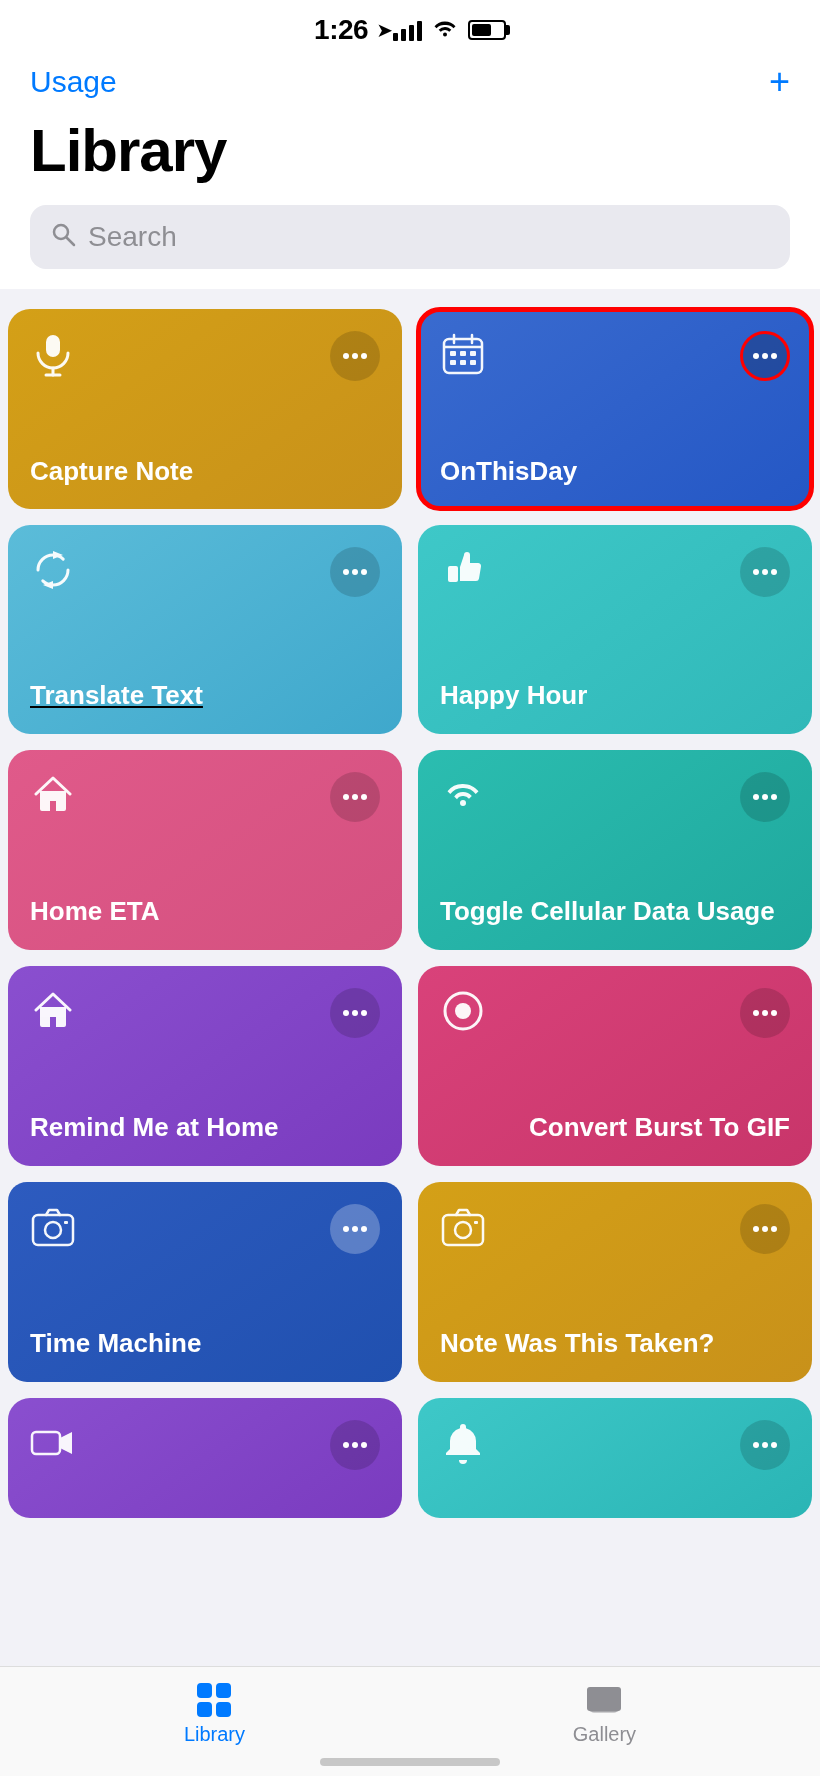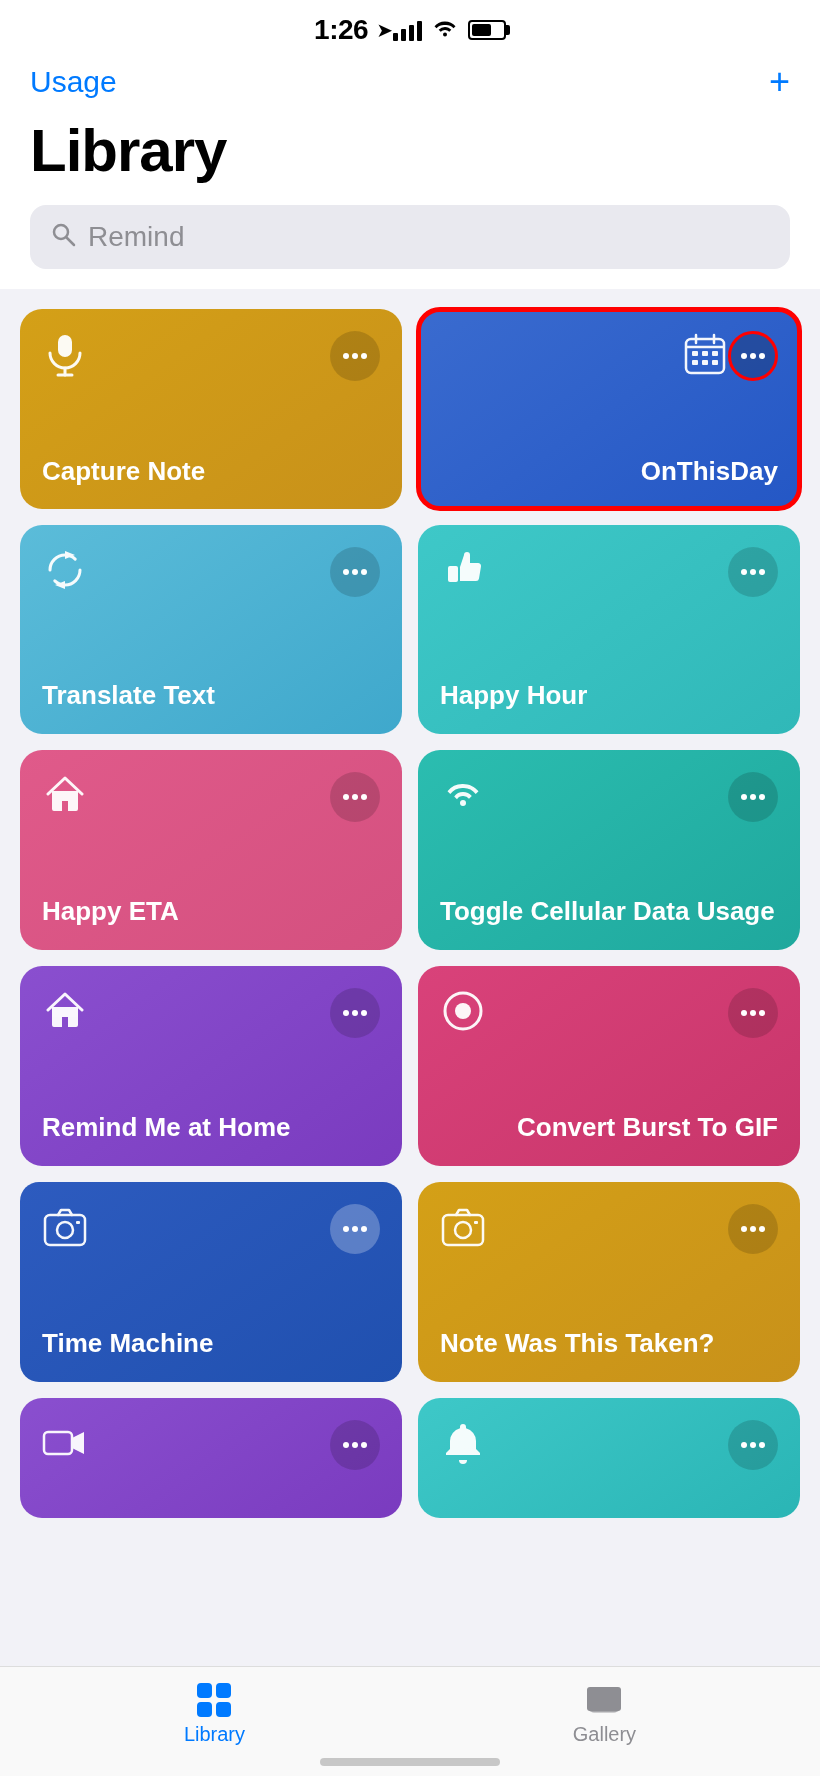--- a/index.html
+++ b/index.html
@@ -134,21 +134,21 @@
       font-size: 24px;
     }
 
     .search-placeholder {
       font-size: 28px;
       color: #8e8e93;
     }
 
     
     .shortcuts-grid {
-      padding: 20px 20px;
+      padding: 20px 8px;
       display: grid;
       grid-template-columns: 1fr 1fr;
       gap: 16px;
       background: #f2f2f7;
     }
 
     .shortcut-card {
       border-radius: 22px;
       padding: 22px 22px 22px 22px;
       min-height: 200px;
@@ -197,20 +197,21 @@
     }
     .card-gold .card-more-btn { background: rgba(0,0,0,0.15); }
 
     .card-blue-mid {
       background: linear-gradient(145deg, #3a6bcf, #2457c5);
     }
     .card-blue-mid .card-more-btn { background: rgba(0,0,0,0.20); }
 
     .card-sky {
       background: linear-gradient(145deg, #5bbcd9, #3fa8cc);
+      text-decoration: underline;
     }
     .card-sky .card-more-btn { background: rgba(0,0,0,0.15); }
 
     .card-teal {
       background: linear-gradient(145deg, #3ec8c8, #30b8b8);
       gap: 48px;
     }
     .card-teal .card-more-btn { background: rgba(0,0,0,0.15); }
 
     .card-pink {
@@ -255,21 +256,20 @@
     .card-cyan {
       background: linear-gradient(145deg, #3ec8c8, #2ab5b5);
     }
     .card-cyan .card-more-btn { background: rgba(0,0,0,0.15); }
 
     
     .highlight-red {
       outline: 5px solid #ff0000;
       outline-offset: -3px;
       border-radius: 22px;
-      align-items: flex-end;
     }
 
     
     .dots {
       display: flex;
       gap: 3px;
       align-items: center;
       justify-content: center;
     }
     .dot {
@@ -379,21 +379,21 @@
 </div>
 
 <div class="search-section">
   <div class="search-bar">
     <span class="search-icon-wrap">
       <svg width="26" height="26" viewBox="0 0 26 26" fill="#8e8e93">
         <circle cx="11" cy="11" r="7" stroke="#8e8e93" stroke-width="2.5" fill="none"></circle>
         <line x1="16.5" y1="16.5" x2="24" y2="24" stroke="#8e8e93" stroke-width="2.5" stroke-linecap="round"></line>
       </svg>
     </span>
-    <span class="search-placeholder">Remind</span>
+    <span class="search-placeholder">Search</span>
   </div>
 </div>
 
 <div class="shortcuts-grid">
 
   <div class="shortcut-card card-gold">
     <div class="card-top">
       <span class="card-icon">
         <svg width="46" height="46" viewBox="0 0 46 46" fill="none">
           <rect x="16" y="4" width="14" height="22" rx="7" fill="white"></rect>
@@ -489,21 +489,21 @@
         </svg>
       </span>
       <div class="card-more-btn">
         <div class="dots">
             <div class="dot"></div>
             <div class="dot"></div>
             <div class="dot"></div>
           </div>
       </div>
     </div>
-    <div class="card-label">Happy ETA</div>
+    <div class="card-label">Home ETA</div>
   </div>
 
   <div class="shortcut-card card-teal2">
     <div class="card-top">
       <span class="card-icon">
         <svg width="46" height="46" viewBox="0 0 46 46" fill="none">
           <path d="M23 28a3 3 0 110 6 3 3 0 010-6zm0-8c3.5 0 6.6 1.6 8.8 4l-2.8 2.8A7 7 0 0023 24a7 7 0 00-6 3.2l-2.8-2.8A11 11 0 0123 20zm0-8c6.2 0 11.7 2.8 15.5 7.2l-2.8 2.8A15 15 0 0023 16a15 15 0 00-12.7 6l-2.8-2.8A19 19 0 0123 12z" fill="white"></path>
         </svg>
       </span>
       <div class="card-more-btn">

